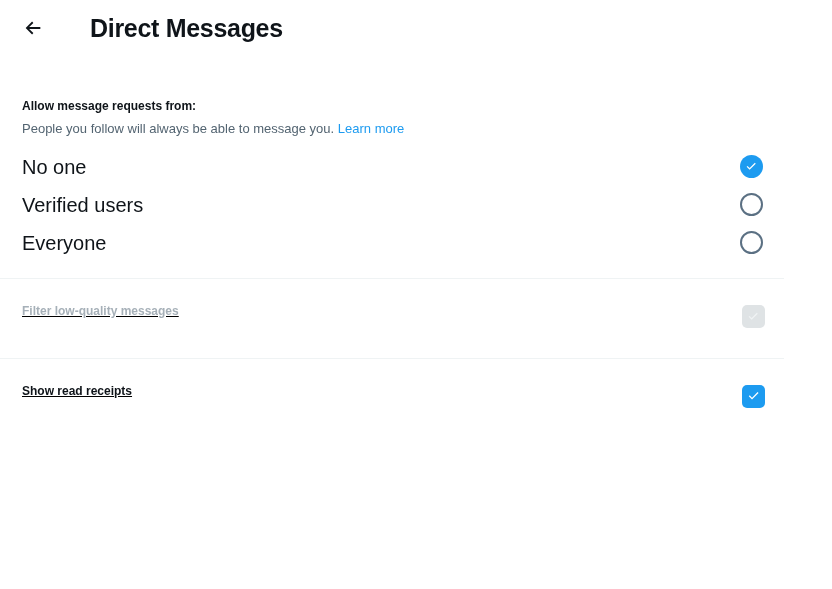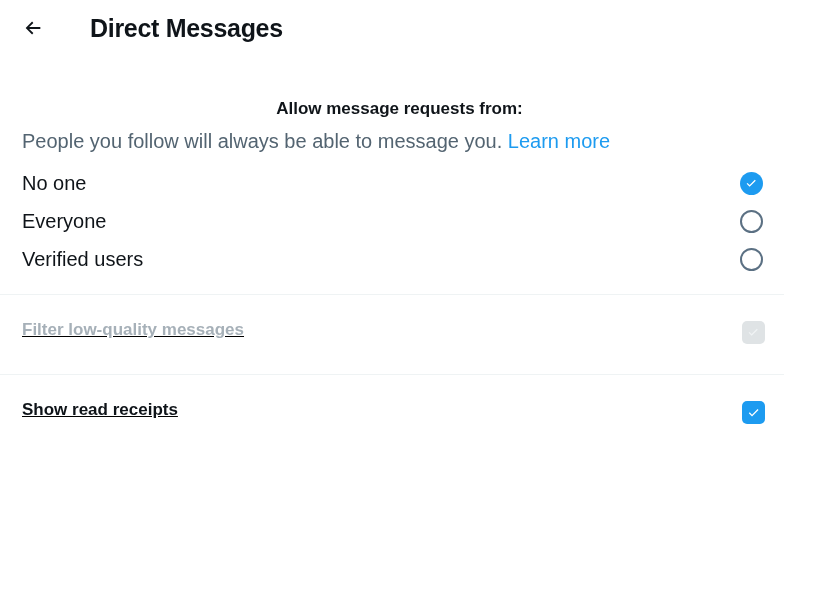--- a/index.html
+++ b/index.html
@@ -59,29 +59,28 @@
     color: #0f1419;
     letter-spacing: -0.3px;
     margin-left: 38px;
     line-height: 1;
   }
 
   
   .section { padding: 0 22px; }
 
   .section-head {
-    font-size: 17px;
+    font-size: 12px;
     font-weight: bold;
     color: #0f1419;
     line-height: 1.35;
-    text-align: center;
   }
 
   .section-desc {
-    font-size: 20px;
+    font-size: 13px;
     color: #536471;
     line-height: 1.42;
   }
 
   .link {
     color: #1d9bf0;
     text-decoration: none;
     cursor: pointer;
   }
 
@@ -195,26 +194,26 @@
           <span class="radio-ctl on">
             <span>
               <svg width="15" height="15" viewBox="0 0 24 24" aria-hidden="true">
                 <path fill="#ffffff" d="M9.03 17.29 4.2 12.46l1.42-1.42 3.41 3.42 8.35-8.35 1.42 1.42-9.77 9.76z"></path>
               </svg>
             </span>
           </span>
         </div>
 
         <div class="radio-row">
-          <span class="radio-label">Everyone</span>
+          <span class="radio-label">Verified users</span>
           <span class="radio-ctl off"></span>
         </div>
 
         <div class="radio-row">
-          <span class="radio-label">Verified users</span>
+          <span class="radio-label">Everyone</span>
           <span class="radio-ctl off"></span>
         </div>
 
       </div>
     </div>
 
     <div class="divider"></div>
 
     <div class="section check-block muted">
       <div class="check-head-row">

